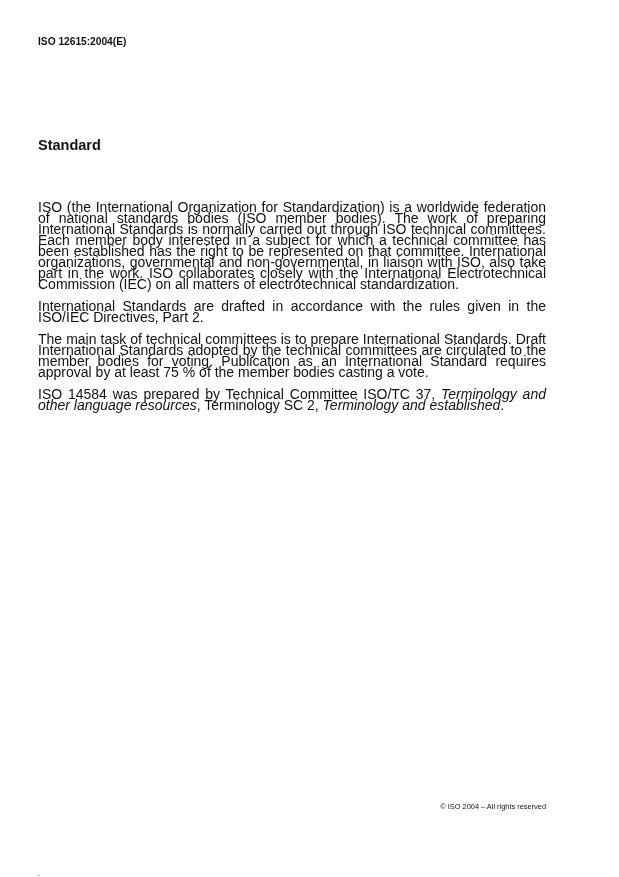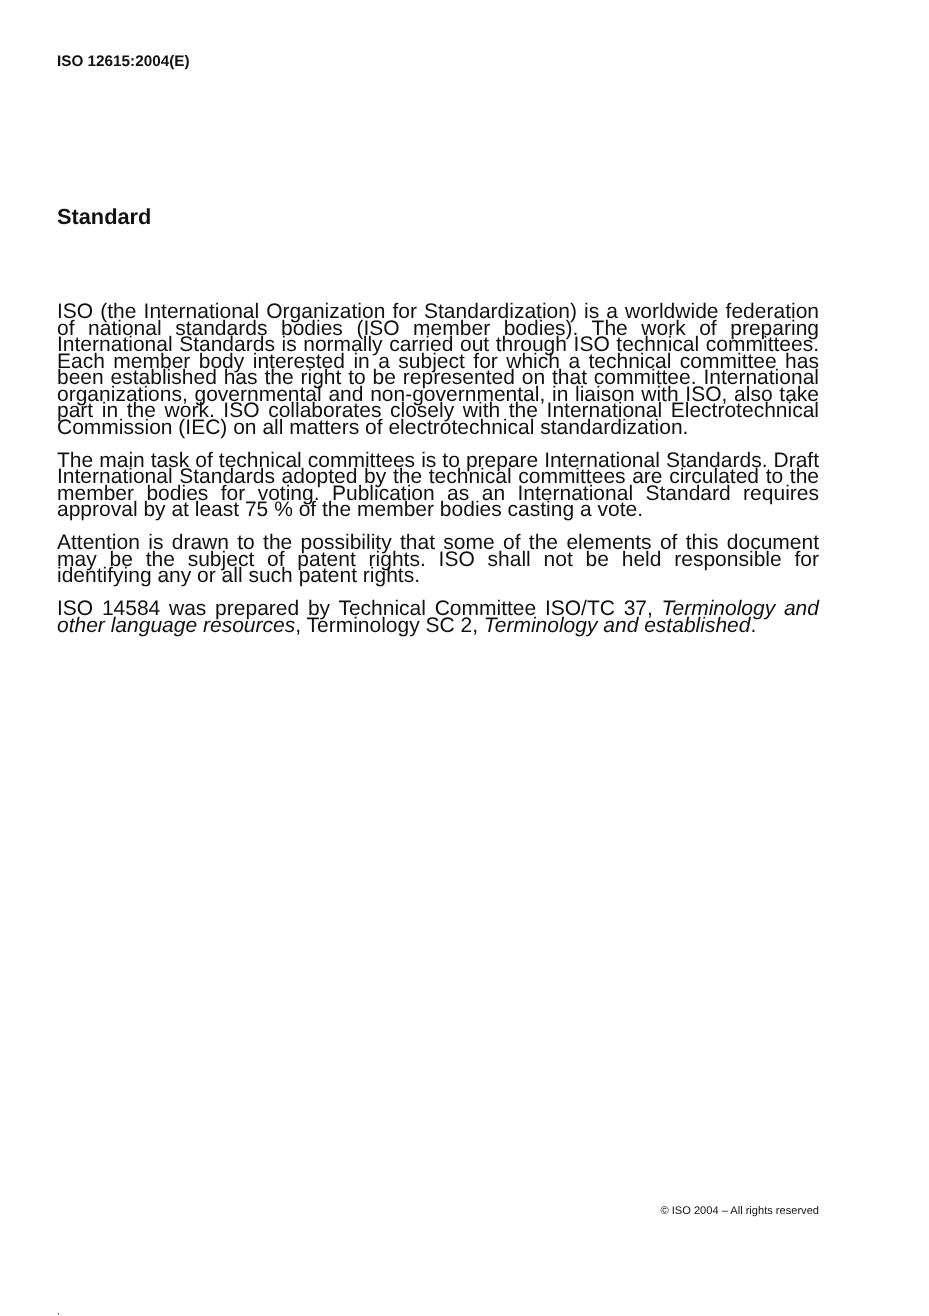--- a/index.html
+++ b/index.html
@@ -15,19 +15,19 @@
 </style>
 </head>
 <body>
 
 <div class="header">ISO 12615:2004(E)</div>
 
 <div class="title">Standard</div>
 
 <div class="body">
   <p>ISO (the International Organization for Standardization) is a worldwide federation of national standards bodies (ISO member bodies). The work of preparing International Standards is normally carried out through ISO technical committees. Each member body interested in a subject for which a technical committee has been established has the right to be represented on that committee. International organizations, governmental and non-governmental, in liaison with ISO, also take part in the work. ISO collaborates closely with the International Electrotechnical Commission (IEC) on all matters of electrotechnical standardization.</p>
+  <p>International Standards are drafted in accordance with the rules given in the ISO/IEC Directives, Part 2.</p>
   <p>The main task of technical committees is to prepare International Standards. Draft International Standards adopted by the technical committees are circulated to the member bodies for voting. Publication as an International Standard requires approval by at least 75 % of the member bodies casting a vote.</p>
-  <p>Attention is drawn to the possibility that some of the elements of this document may be the subject of patent rights. ISO shall not be held responsible for identifying any or all such patent rights.</p>
   <p><span>ISO 14584 was prepared by Technical Committee ISO/TC 37, </span><i>Terminology and other language resources</i><span>, Terminology SC 2, </span><i>Terminology and established</i><span>.</span></p>
 </div>
 
 <div class="footer-left">iv</div>
 <div class="footer-right">© ISO 2004 – All rights reserved</div>
 
 </body></html>

